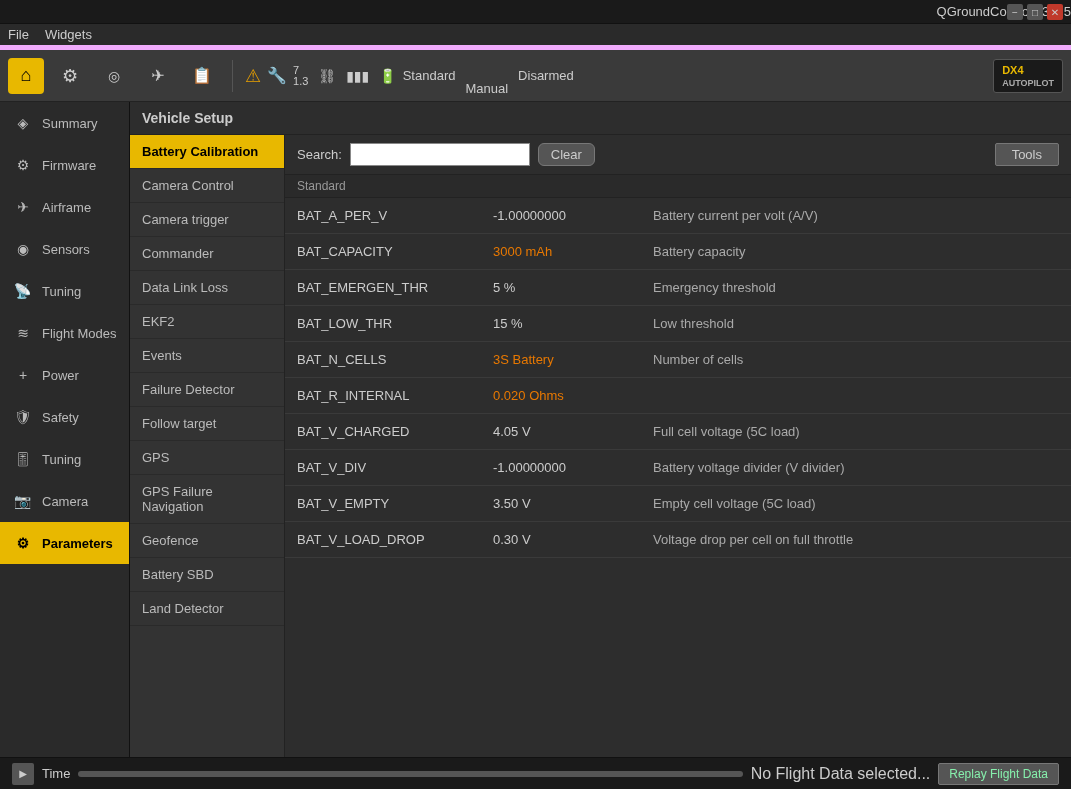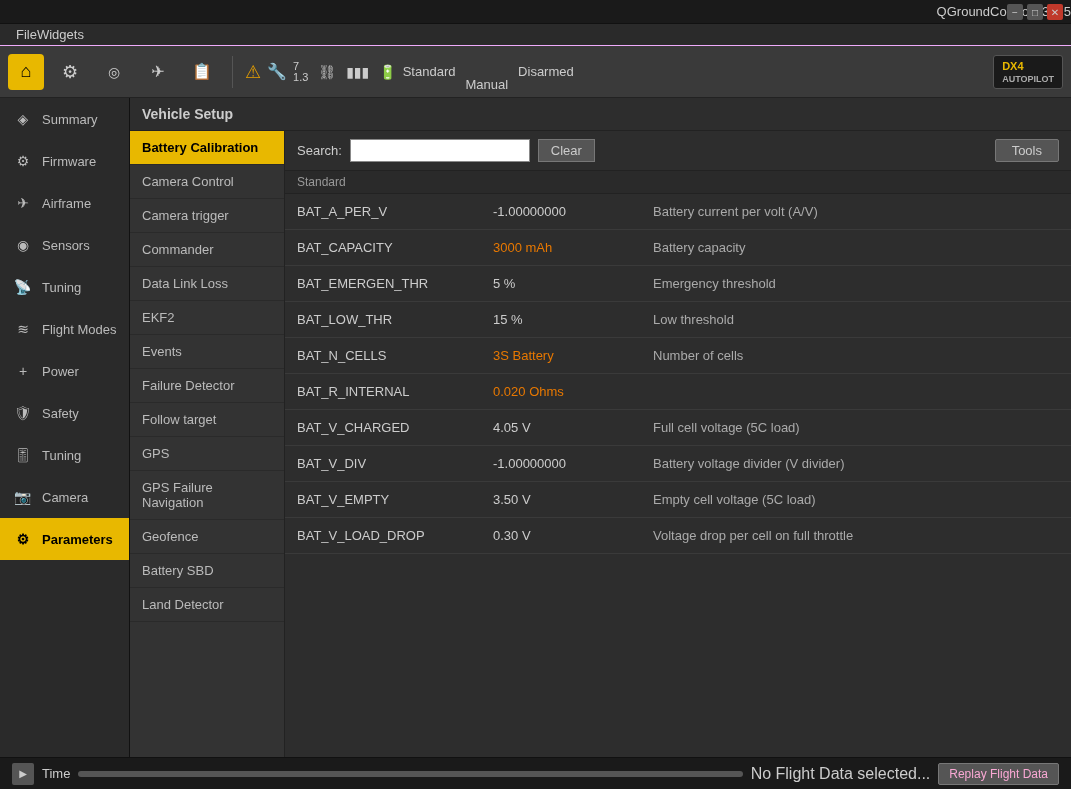--- a/index.html
+++ b/index.html
@@ -43,23 +43,24 @@
       font-size: 10px;
       cursor: pointer;
       background: #555;
       color: #ccc;
     }
     .titlebar-btn.close { background: #c0392b; }
 
     
     #menubar {
       background: #2a2a2a;
-      padding: 3px 16px;
-      display: flex;
-      border-bottom: 1px solid #f0abfc;
+      padding: 3px 8px;
+      display: flex;
+      gap: 16px;
+      border-bottom: 5px solid #f0abfc;
       flex-shrink: 0;
     }
     .menu-item {
       color: #ccc;
       cursor: pointer;
       font-size: 13px;
     }
 
     
     #toolbar {
@@ -228,21 +229,21 @@
       width: 180px;
       outline: none;
     }
     #clear-btn {
       background: #555;
       color: #ccc;
       border: 1px solid #777;
       padding: 3px 12px;
       font-size: 13px;
       cursor: pointer;
-      border-radius: 0;
+      border-radius: 6px;
     }
     .tools-btn {
       background: #555;
       color: #ccc;
       border: 1px solid #777;
       padding: 3px 16px;
       font-size: 13px;
       cursor: pointer;
       border-radius: 2px;
       margin-left: auto;
@@ -320,21 +321,21 @@
       height: 6px;
       background: #555;
       border-radius: 3px;
     }
     #no-flight-label {
       color: #ccc;
       font-size: 16px;
     }
     #replay-btn {
       background: #555;
-      color: #f9a8d4;
+      color: #86efac;
       border: 1px solid #777;
       padding: 3px 10px;
       font-size: 12px;
       cursor: pointer;
       border-radius: 2px;
     }
 
     
     ::-webkit-scrollbar { width: 8px; }
     ::-webkit-scrollbar-track { background: #2a2a2a; }

